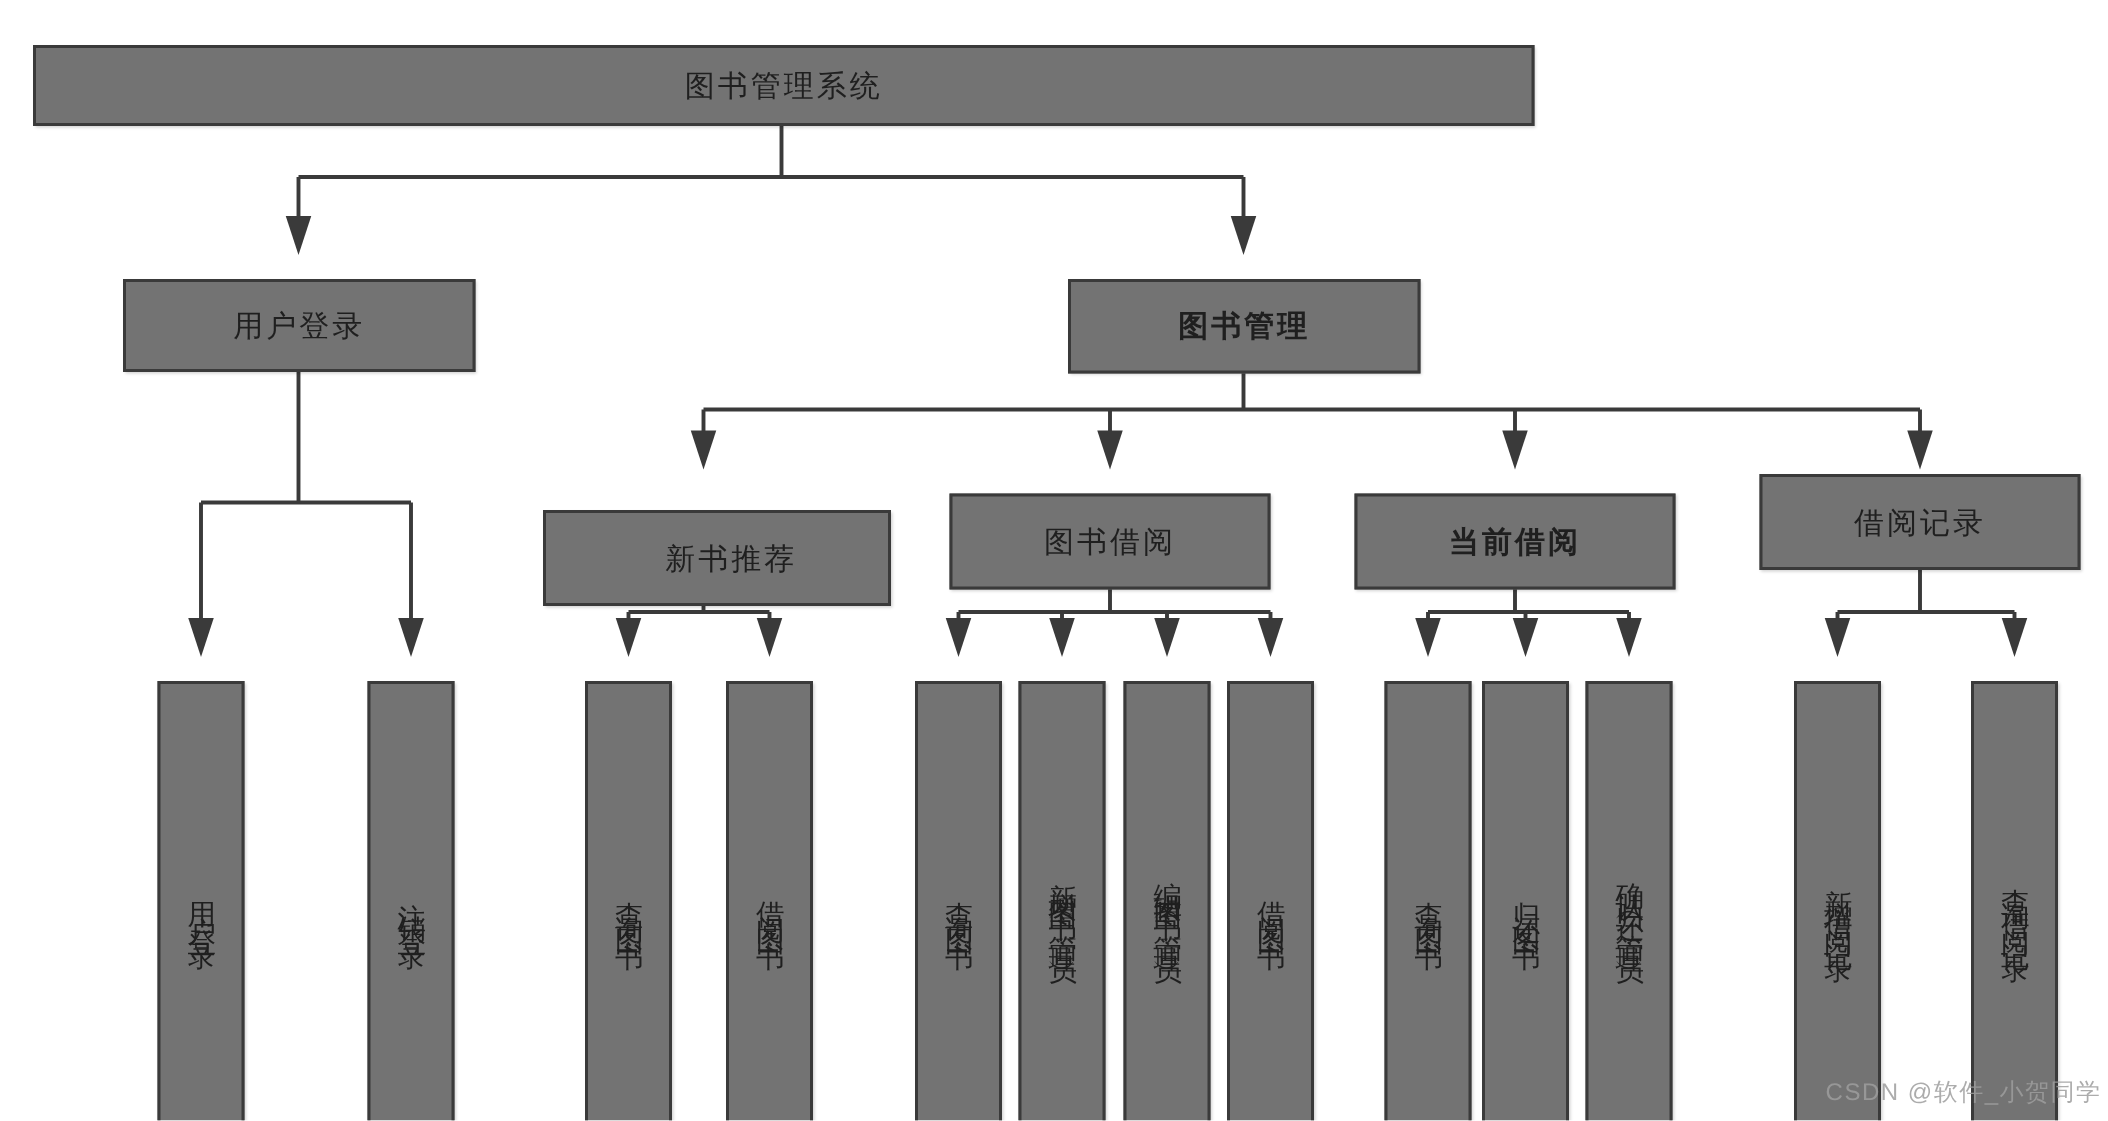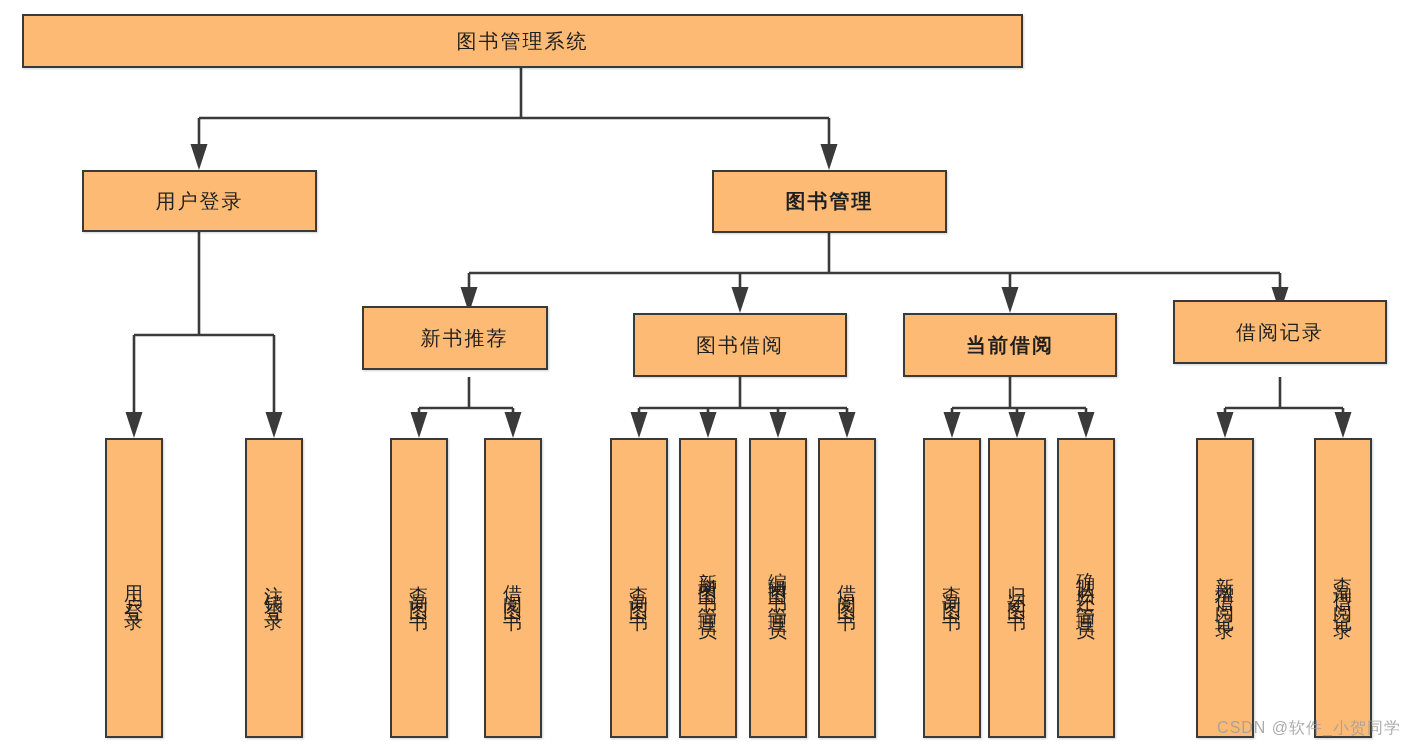--- a/index.html
+++ b/index.html
@@ -28,29 +28,30 @@
     stroke: var(--line);
     stroke-width: 2.6;
   }
   .connectors polygon {
     fill: var(--line);
     stroke: none;
   }
   .box {
     position: absolute;
     box-sizing: border-box;
-    background: #fdba74;
+    background: #737373;
     border: 2.6px solid var(--line);
     display: flex;
     align-items: center;
     justify-content: center;
     font-size: 20px;
     letter-spacing: 2px;
     color: var(--text);
     box-shadow: 1px 1px 2px rgba(0,0,0,0.18);
+    margin-top: 16px;
   }
   .vbox {
     writing-mode: vertical-rl;
     text-orientation: mixed;
     font-size: 19px;
     letter-spacing: 9px;
     line-height: 1;
     padding: 6px 0;
   }
   .vbox.long { letter-spacing: 7px; }
@@ -99,21 +100,21 @@
         <polygon points="1216.5,412 1233.5,412 1225,438"></polygon>
         <polygon points="1334.5,412 1351.5,412 1343,438"></polygon>
       </g>
   </svg>
 
   <div class="box" style="left:22px; top:14px; width:1001px; height:54px;">图书管理系统</div>
 
   <div class="box" style="left:82px; top:170px; width:235px; height:62px;">用户登录</div>
   <div class="box" style="left:712px; top:170px; width:235px; height:63px;font-weight:bold;">图书管理</div>
 
-  <div class="box" style="left:362px; top:306px; width:186px; height:64px;padding-left:19px;">新书推荐</div>
+  <div class="box" style="left:362px; top:324px; width:232px; height:64px;padding-left:19px;">新书推荐</div>
   <div class="box" style="left:633px; top:313px; width:214px; height:64px;">图书借阅</div>
   <div class="box" style="left:903px; top:313px; width:214px; height:64px;font-weight:bold;">当前借阅</div>
   <div class="box" style="left:1173px; top:300px; width:214px; height:64px;">借阅记录</div>
 
   <div class="box vbox" style="left:105px; top:438px; width:58px; height:300px;">用户登录</div>
   <div class="box vbox" style="left:245px; top:438px; width:58px; height:300px;">注销登录</div>
 
   <div class="box vbox" style="left:390px; top:438px; width:58px; height:300px;">查询图书</div>
   <div class="box vbox" style="left:484px; top:438px; width:58px; height:300px;">借阅图书</div>
 

